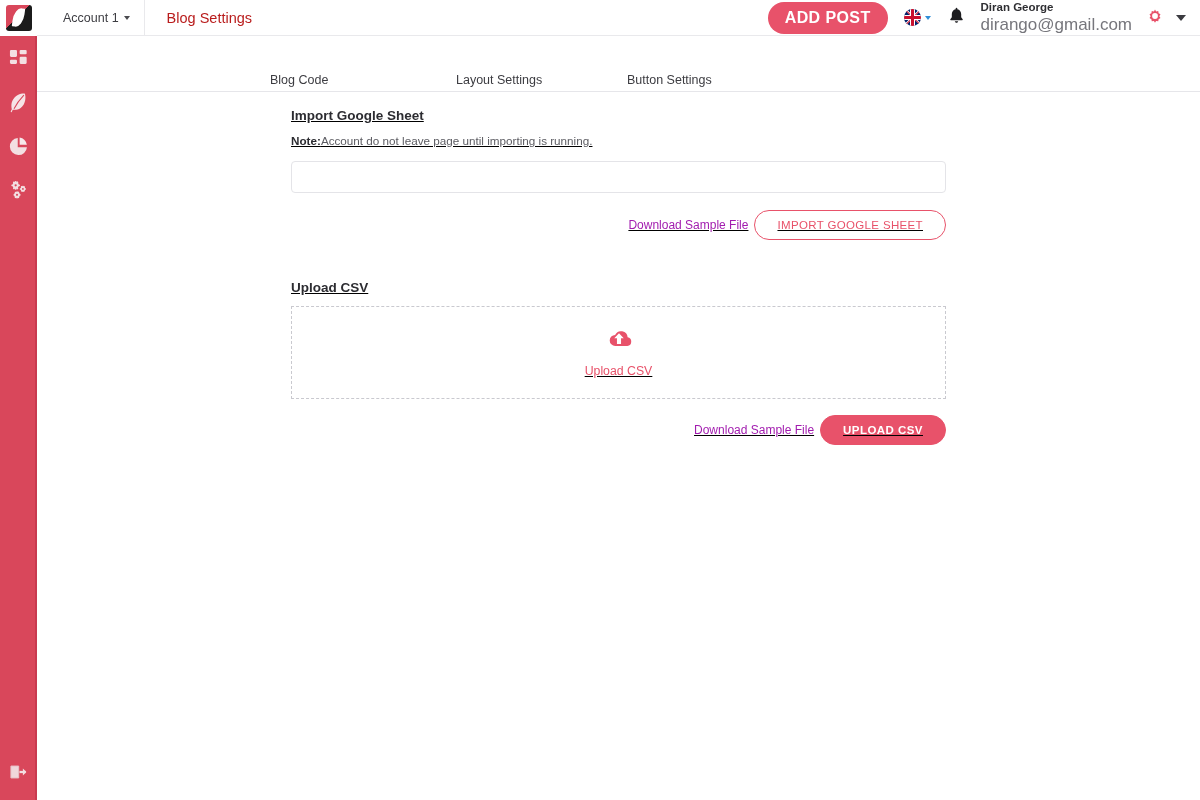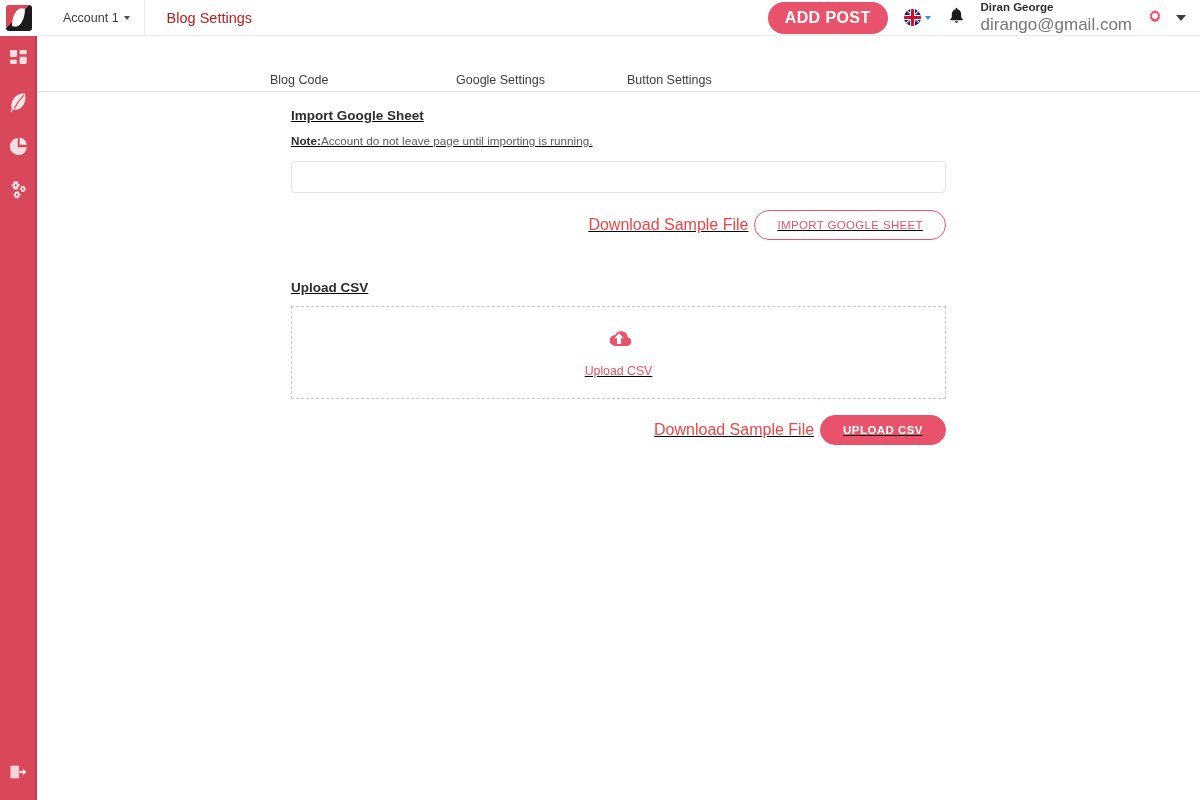--- a/index.html
+++ b/index.html
@@ -189,21 +189,21 @@
     padding: 0 11px;
     outline: none;
     font-family: "Liberation Sans", sans-serif;
   }
   .row-actions {
     width: 655px;
     display: flex; align-items: center; justify-content: flex-end;
     gap: 0;
   }
   .link-sample {
-    font-size: 16px; color: #ef4444; text-decoration: none; cursor:pointer;
+    font-size: 12px; color: #a21caf; text-decoration: none; cursor:pointer;
     white-space: nowrap;
   }
   .btn-outline {
     margin-left: 6px;
     background: #fff; color: #e8526a;
     border: 1px solid #e8526a;
     border-radius: 17px;
     font-size: 11.5px; letter-spacing: .35px;
     padding: 8px 22px;
     cursor: pointer;
@@ -377,21 +377,21 @@
 
     </div>
   </div>
 
   <div class="tabbar">
     <div class="tabs-inner">
       <div class="tab t0">
         <span>Blog Code</span>
       </div>
       <div class="tab t1">
-        <span>Google Settings</span>
+        <span>Layout Settings</span>
       </div>
       <div class="tab t2">
         <span>Button Settings</span>
       </div>
     </div>
   </div>
 
   <div class="content">
 
     <div class="panel" style="top: 16px;">

